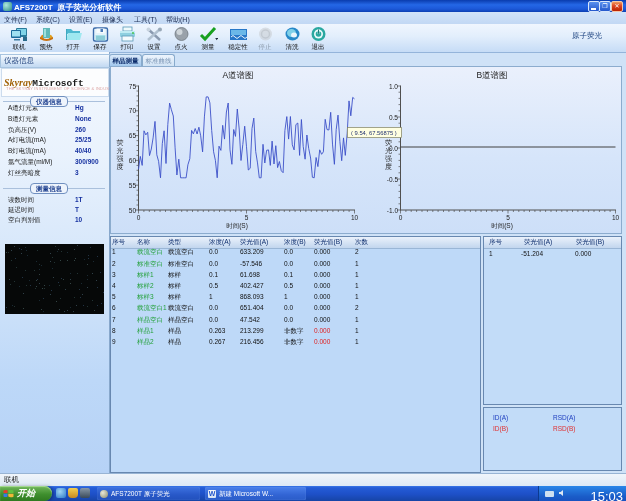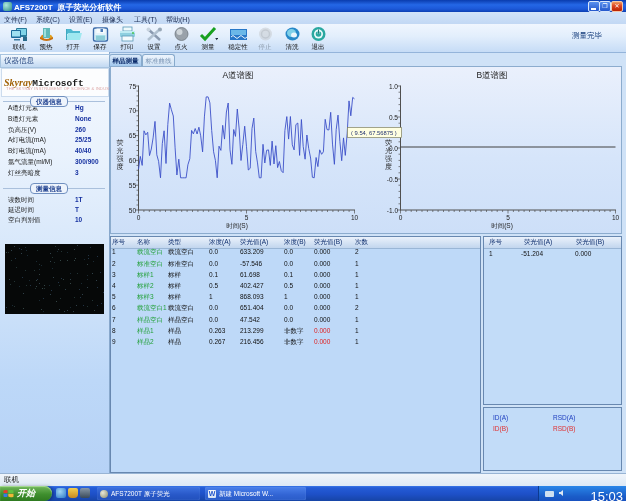--- a/index.html
+++ b/index.html
@@ -156,21 +156,21 @@
       <span class="ic"><svg width="19" height="17" viewBox="0 0 19 17">
           <circle cx="9.5" cy="8" r="7" fill="#2aa8a0"></circle>
           <circle cx="9.5" cy="8" r="4.5" fill="#eafafa"></circle>
           <circle cx="9.5" cy="8" r="2.8" fill="#2aa8a0"></circle>
           <rect x="8.7" y="3" width="1.6" height="5" fill="#eafafa"></rect>
           <rect x="9" y="3.4" width="1" height="4.4" fill="#1a7a78"></rect>
         </svg></span>
       <span class="lb" style="color:#111;">退出</span>
     </div>
   </div>
-<div class="abs" style="left:572px;top:31px;font-size:7.5px;color:#123a7a;">测量完毕</div>
+<div class="abs" style="left:572px;top:31px;font-size:7.5px;color:#123a7a;">原子荧光</div>
 <div id="leftpanel" class="abs">
 <div id="lp-head">仪器信息</div>
 <div id="logo">
 <div style="position:absolute;left:2px;top:3px;white-space:nowrap;"><span style="font-family:'Liberation Serif',serif;font-size:10px;color:#a16207;font-style:italic;font-weight:bold;">Skyray</span><span style="font-family:'Liberation Mono',monospace;font-size:9.5px;color:#181818;font-weight:bold;">Microsoft</span></div>
 <div style="position:absolute;left:4px;top:17px;font-size:4px;color:#dca4a4;letter-spacing:0.2px;white-space:nowrap;">THE SKYRAY INSTRUMENT OF SCIENCE &amp; INDUSTRY</div>
 </div>
 <div class="fline" style="top:49px;"></div>
 <div class="legendbox" style="left:30px;top:44px;">仪器信息</div>
 <div class="flab" style="top:52.3px;">A道灯元素</div>
     <div class="fval" style="top:52.3px;">Hg</div>

